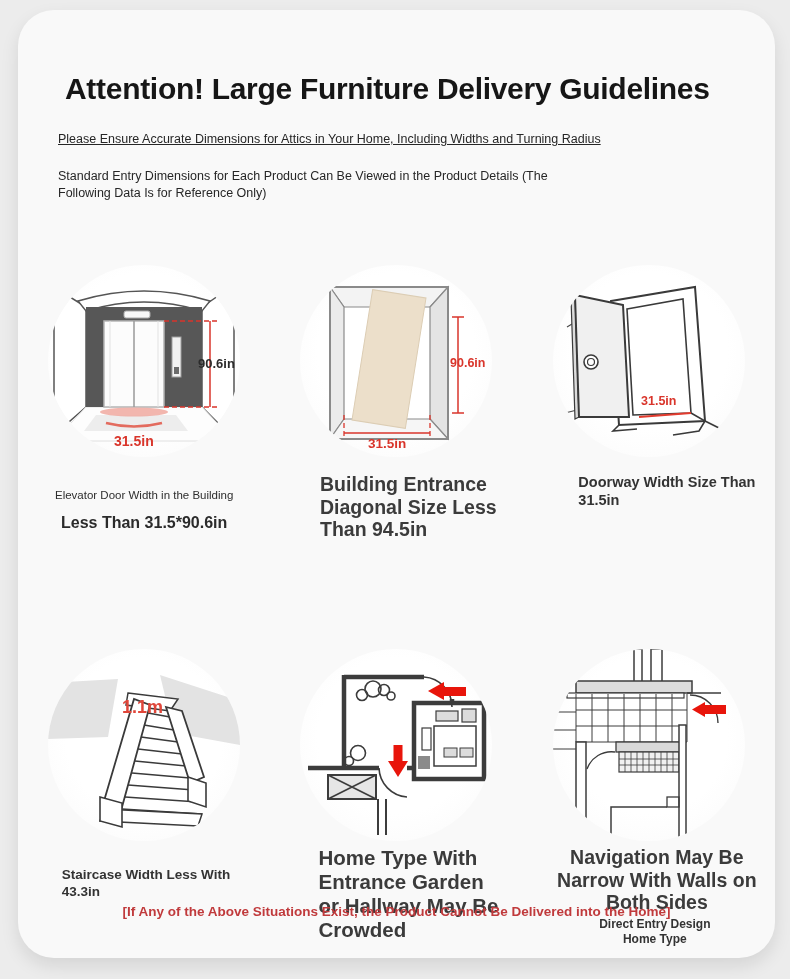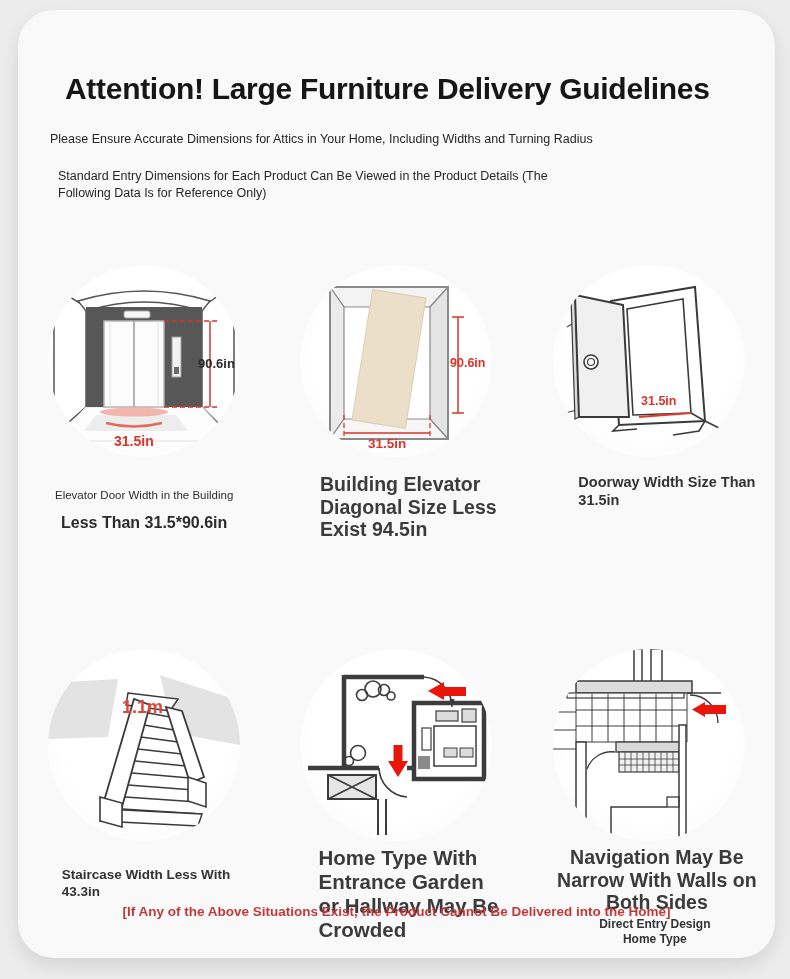--- a/index.html
+++ b/index.html
@@ -14,21 +14,21 @@
     position:absolute; left:18px; top:10px; width:757px; height:948px;
     background:#f9f9f9; border-radius:36px;
     box-shadow:0 8px 18px rgba(0,0,0,0.10);
   }
   .title {
     margin:64px 0 0 47px;
     font-size:30px; font-weight:700; color:#161616; letter-spacing:-0.3px;
     line-height:1;
   }
   .note { color:#262626; font-size:12.5px; font-weight:500; line-height:1.3; }
-  .note1 { margin:27px 0 0 32px; width:560px; }
+  .note1 { margin:27px 0 0 40px; width:560px;text-decoration:underline; }
   .note2 { margin:21px 0 0 40px; width:530px; }
   .grid-section { display:flex; margin-top:64px; }
   .cell { width:253px; display:flex; flex-direction:column; align-items:center; }
   .circle {
     width:192px; height:192px; border-radius:50%;
     background:radial-gradient(circle at 50% 45%, #ffffff 55%, #fbfbfb 85%, #f3f3f3 100%);
     overflow:hidden; flex:0 0 auto;
   }
   .circle svg { display:block; width:192px; height:192px; }
   .cap-area { width:100%; }
@@ -104,21 +104,21 @@
           <line x1="158" y1="52" x2="158" y2="148" stroke="#d9352b" stroke-width="1.5"></line>
           <line x1="152" y1="52" x2="164" y2="52" stroke="#d9352b" stroke-width="1.5"></line>
           <line x1="152" y1="148" x2="164" y2="148" stroke="#d9352b" stroke-width="1.5"></line>
           <text x="150" y="102" font-size="12.5" font-weight="700" fill="#d9352b">90.6in</text>
           <line x1="44" y1="150" x2="44" y2="174" stroke="#d9352b" stroke-width="1.3" stroke-dasharray="5 3"></line>
           <line x1="130" y1="150" x2="130" y2="174" stroke="#d9352b" stroke-width="1.3" stroke-dasharray="5 3"></line>
           <line x1="44" y1="168" x2="130" y2="168" stroke="#d9352b" stroke-width="1.5"></line>
           <text x="68" y="183" font-size="13.5" font-weight="700" fill="#d9352b">31.5in</text>
         </svg>
       </div>
-      <div class="cap-area cap-lg cap-c2r1">Building Elevator Diagonal Size Less Exist 94.5in</div>
+      <div class="cap-area cap-lg cap-c2r1">Building Entrance Diagonal Size Less Than 94.5in</div>
     </div>
 
     <div class="cell">
       <div class="circle">
         <svg viewBox="0 0 192 192">
           <path d="M14,62 L24,56 M12,148 L24,145" stroke="#4a4a4a" stroke-width="1.2" fill="none"></path>
           <polygon points="58,36 142,22 152,156 66,160" fill="#ffffff" stroke="#3a3a3a" stroke-width="2"></polygon>
           <polygon points="74,44 130,34 138,148 80,150" fill="#ffffff" stroke="#3a3a3a" stroke-width="1.6"></polygon>
           <polygon points="22,30 18,33 22,154 26,152" fill="#dcdcdc" stroke="#3a3a3a" stroke-width="1.2"></polygon>
           <polygon points="70,40 22,30 26,152 76,152" fill="#f0f0f0" stroke="#3a3a3a" stroke-width="2"></polygon>

